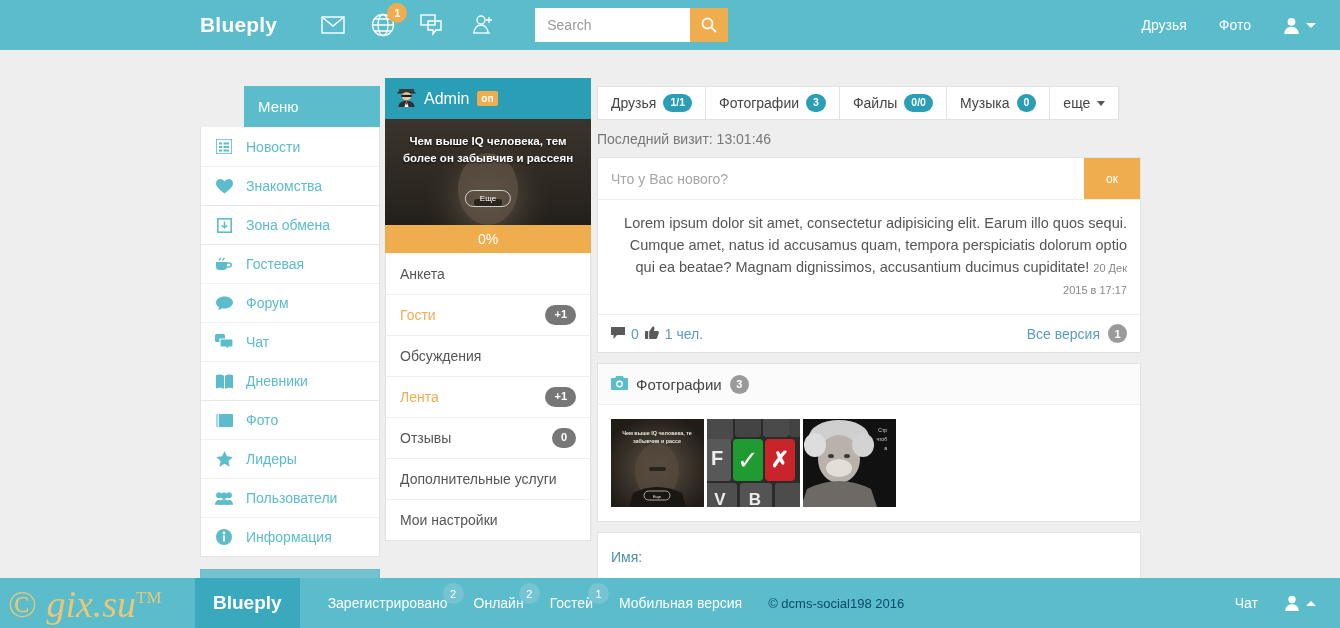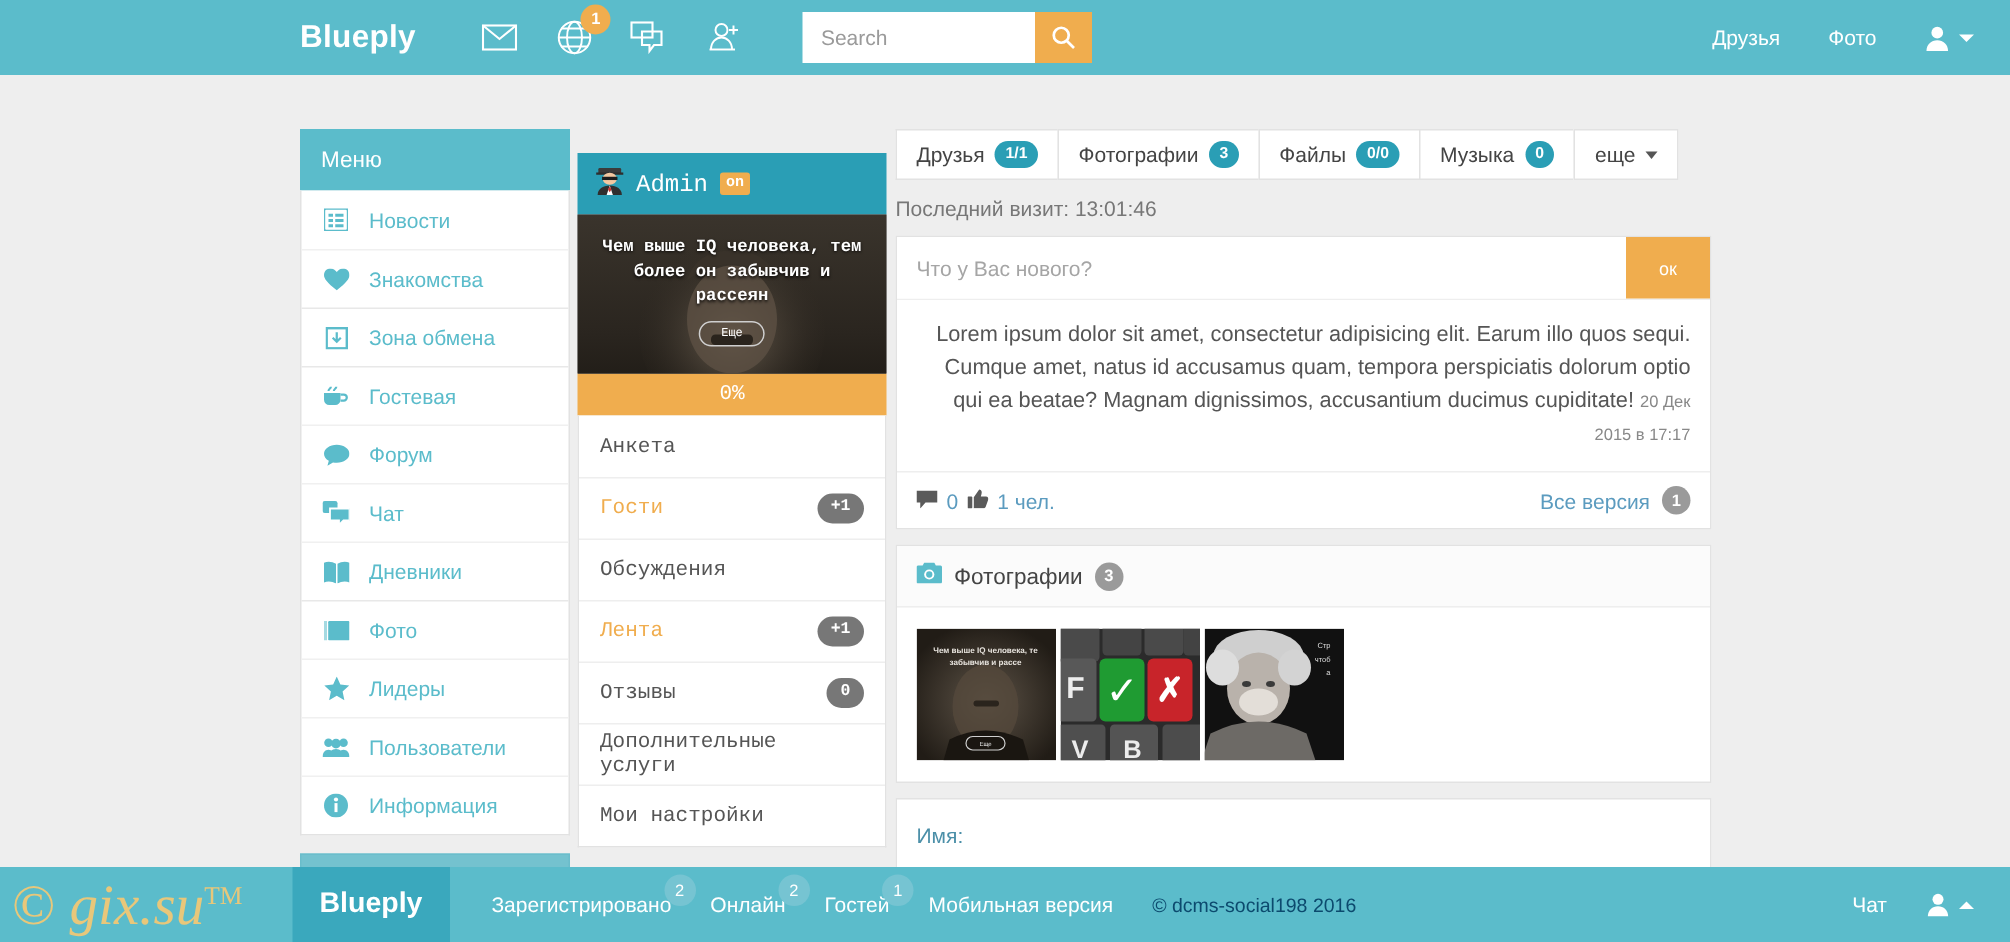--- a/index.html
+++ b/index.html
@@ -61,27 +61,27 @@
   }
   .caret-up {
     width: 0; height: 0; border-left: 5px solid transparent;
     border-right: 5px solid transparent; border-bottom: 5px solid #fff;
   }
 
   
   .content { position: absolute; top: 50px; left: 0; right: 0; bottom: 0; }
 
   .col-menu  { position: absolute; left: 200px; top: 36px; width: 180px; }
-  .col-prof  { position: absolute; left: 385px; top: 52px; width: 206px; font-family: Liberation Mono, monospace; }
+  .col-prof  { position: absolute; left: 385px; top: 28px; width: 206px; }
   .col-main  { position: absolute; left: 597px; top: 36px; width: 544px; }
 
   
   .menu-head {
     background: #5bbccb; color: #fff; font-size: 15px;
-    padding: 10px 14px; height: 41px; display: flex; align-items: center;
+    padding: 10px 14px; height: 41px; display: flex; align-items: center; margin-left: 44px;
   }
   .menu-list { background: #fff; border: 1px solid #e2e2e2; border-top: none; }
   .menu-item {
     display: flex; align-items: center; gap: 13px;
     padding: 0 14px; height: 39px;
     color: #5bbccb; font-size: 14px; cursor: pointer;
   }
   .menu-item + .menu-item { border-top: 1px solid #f0f0f0; text-align: right; }
   .menu-item .mi-ic { width: 18px; display: flex; justify-content: center; color: #5bbccb; }
   .menu-block-sep { border-top: 1px solid #e8e8e8 !important; }

